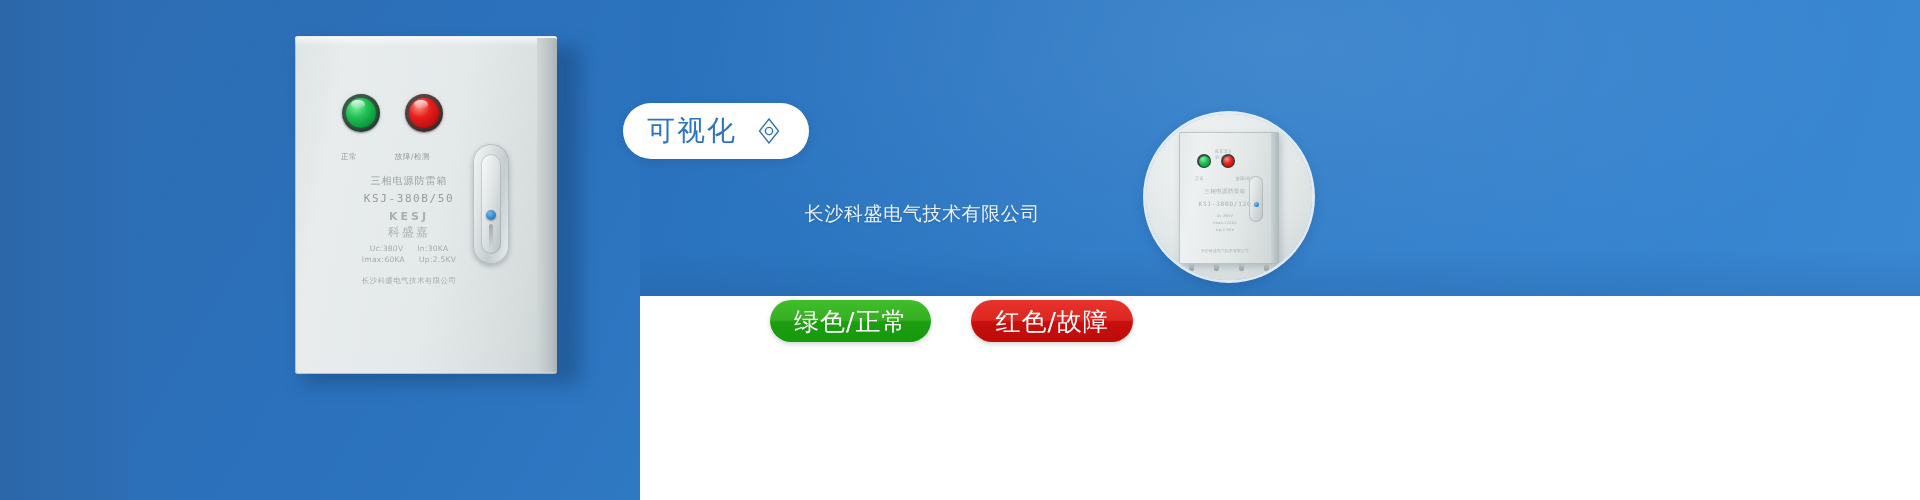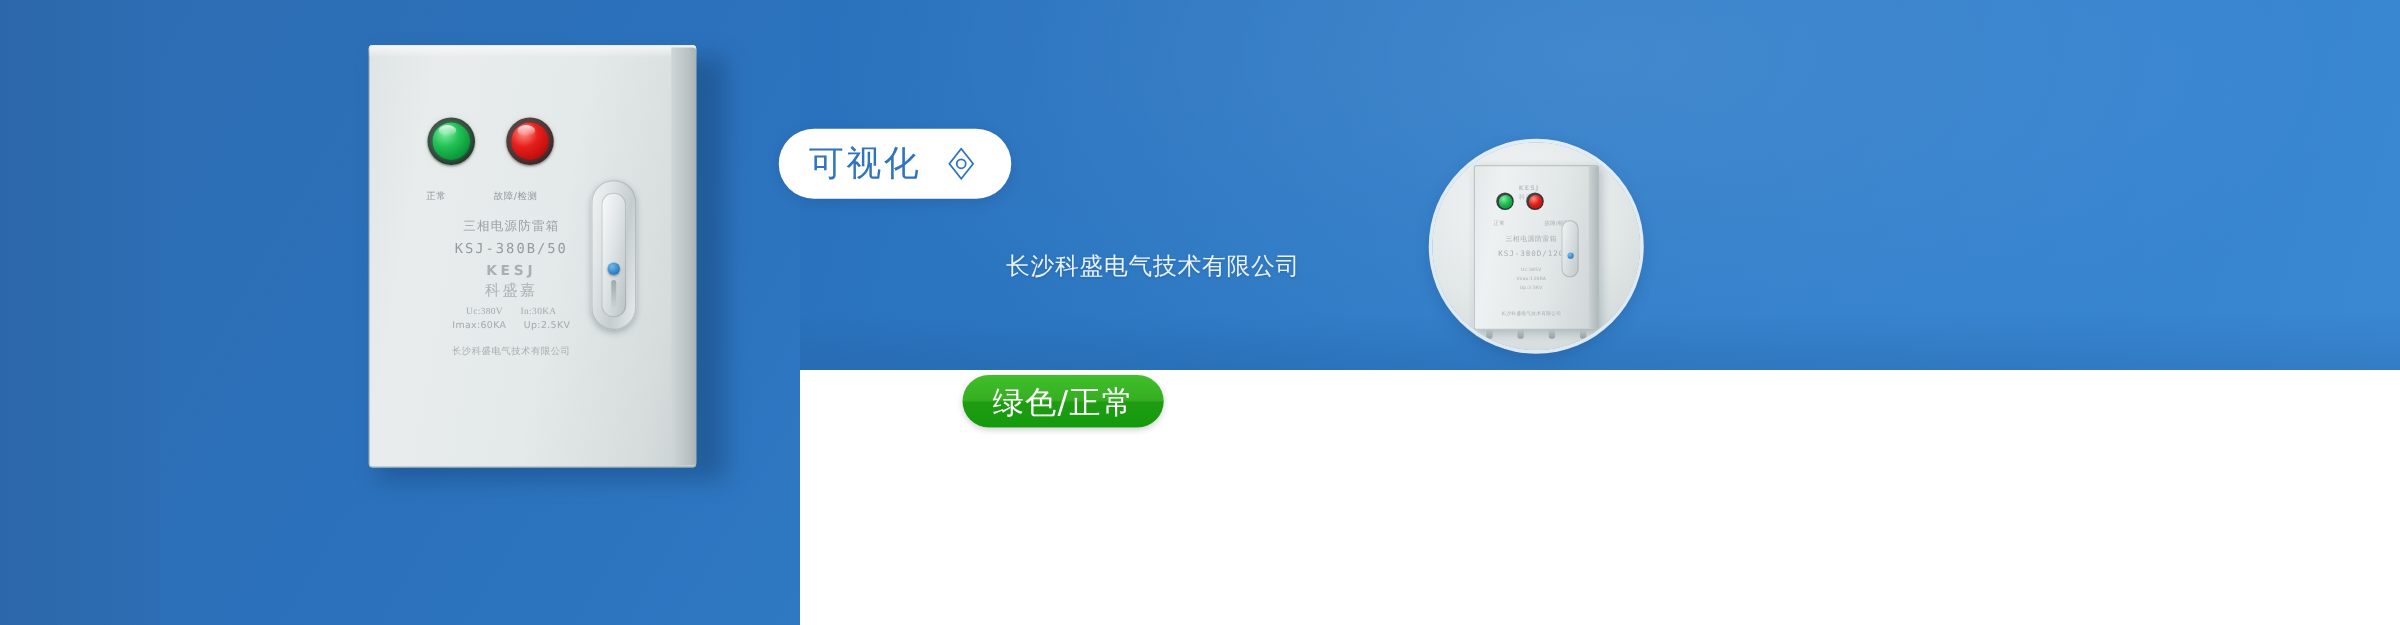--- a/index.html
+++ b/index.html
@@ -124,21 +124,21 @@
   .pt-model-no { top:156px; font-size:11px; letter-spacing:1.6px; color:#939da0; font-family:"DejaVu Sans Mono",monospace; }
   .pt-brand-en { top:174px; font-size:11px; letter-spacing:3px; color:#a7b0b2; font-weight:bold; }
   .pt-brand-cn { top:188px; font-size:12px; letter-spacing:2px; color:#a9b2b4; }
 
   .spec-row {
     position:absolute; left:0; width:228px;
     display:flex; justify-content:center; gap:14px;
     color:#a2abad; font-size:7.5px; letter-spacing:.3px;
     font-family:"DejaVu Sans",sans-serif; white-space:nowrap;
   }
-  .spec-row-1 { top:208px;font-family:Liberation Serif, serif; }
+  .spec-row-1 { top:208px; }
   .spec-row-2 { top:219px; }
   .pt-company {
     position:absolute; left:0; top:240px; width:228px; text-align:center;
     color:#a6afb1; font-size:7.5px; letter-spacing:.4px; white-space:nowrap;
     font-family:"DejaVu Sans",sans-serif;
   }
 
   
   .handle {
     position:absolute; left:178px; top:108px;
@@ -359,20 +359,21 @@
     </span>
   </div>
 
 
   <div class="subcopy">
     <div>长沙科盛电气技术有限公司</div>
   </div>
 
   <div class="status-pills">
     <div class="status-pill green">绿色/正常</div>
+    <div class="status-pill red">红色/故障</div>
   </div>
 
   <div class="circle-inset">
     <div class="ci-bg"></div>
     <div class="ci-cabinet">
       <div class="ci-side"></div>
       <div class="ci-logo">KESJ</div>
       <div class="ci-brandtag">科盛嘉</div>
 
       <div class="ci-lamp green ci-lamp-g">

